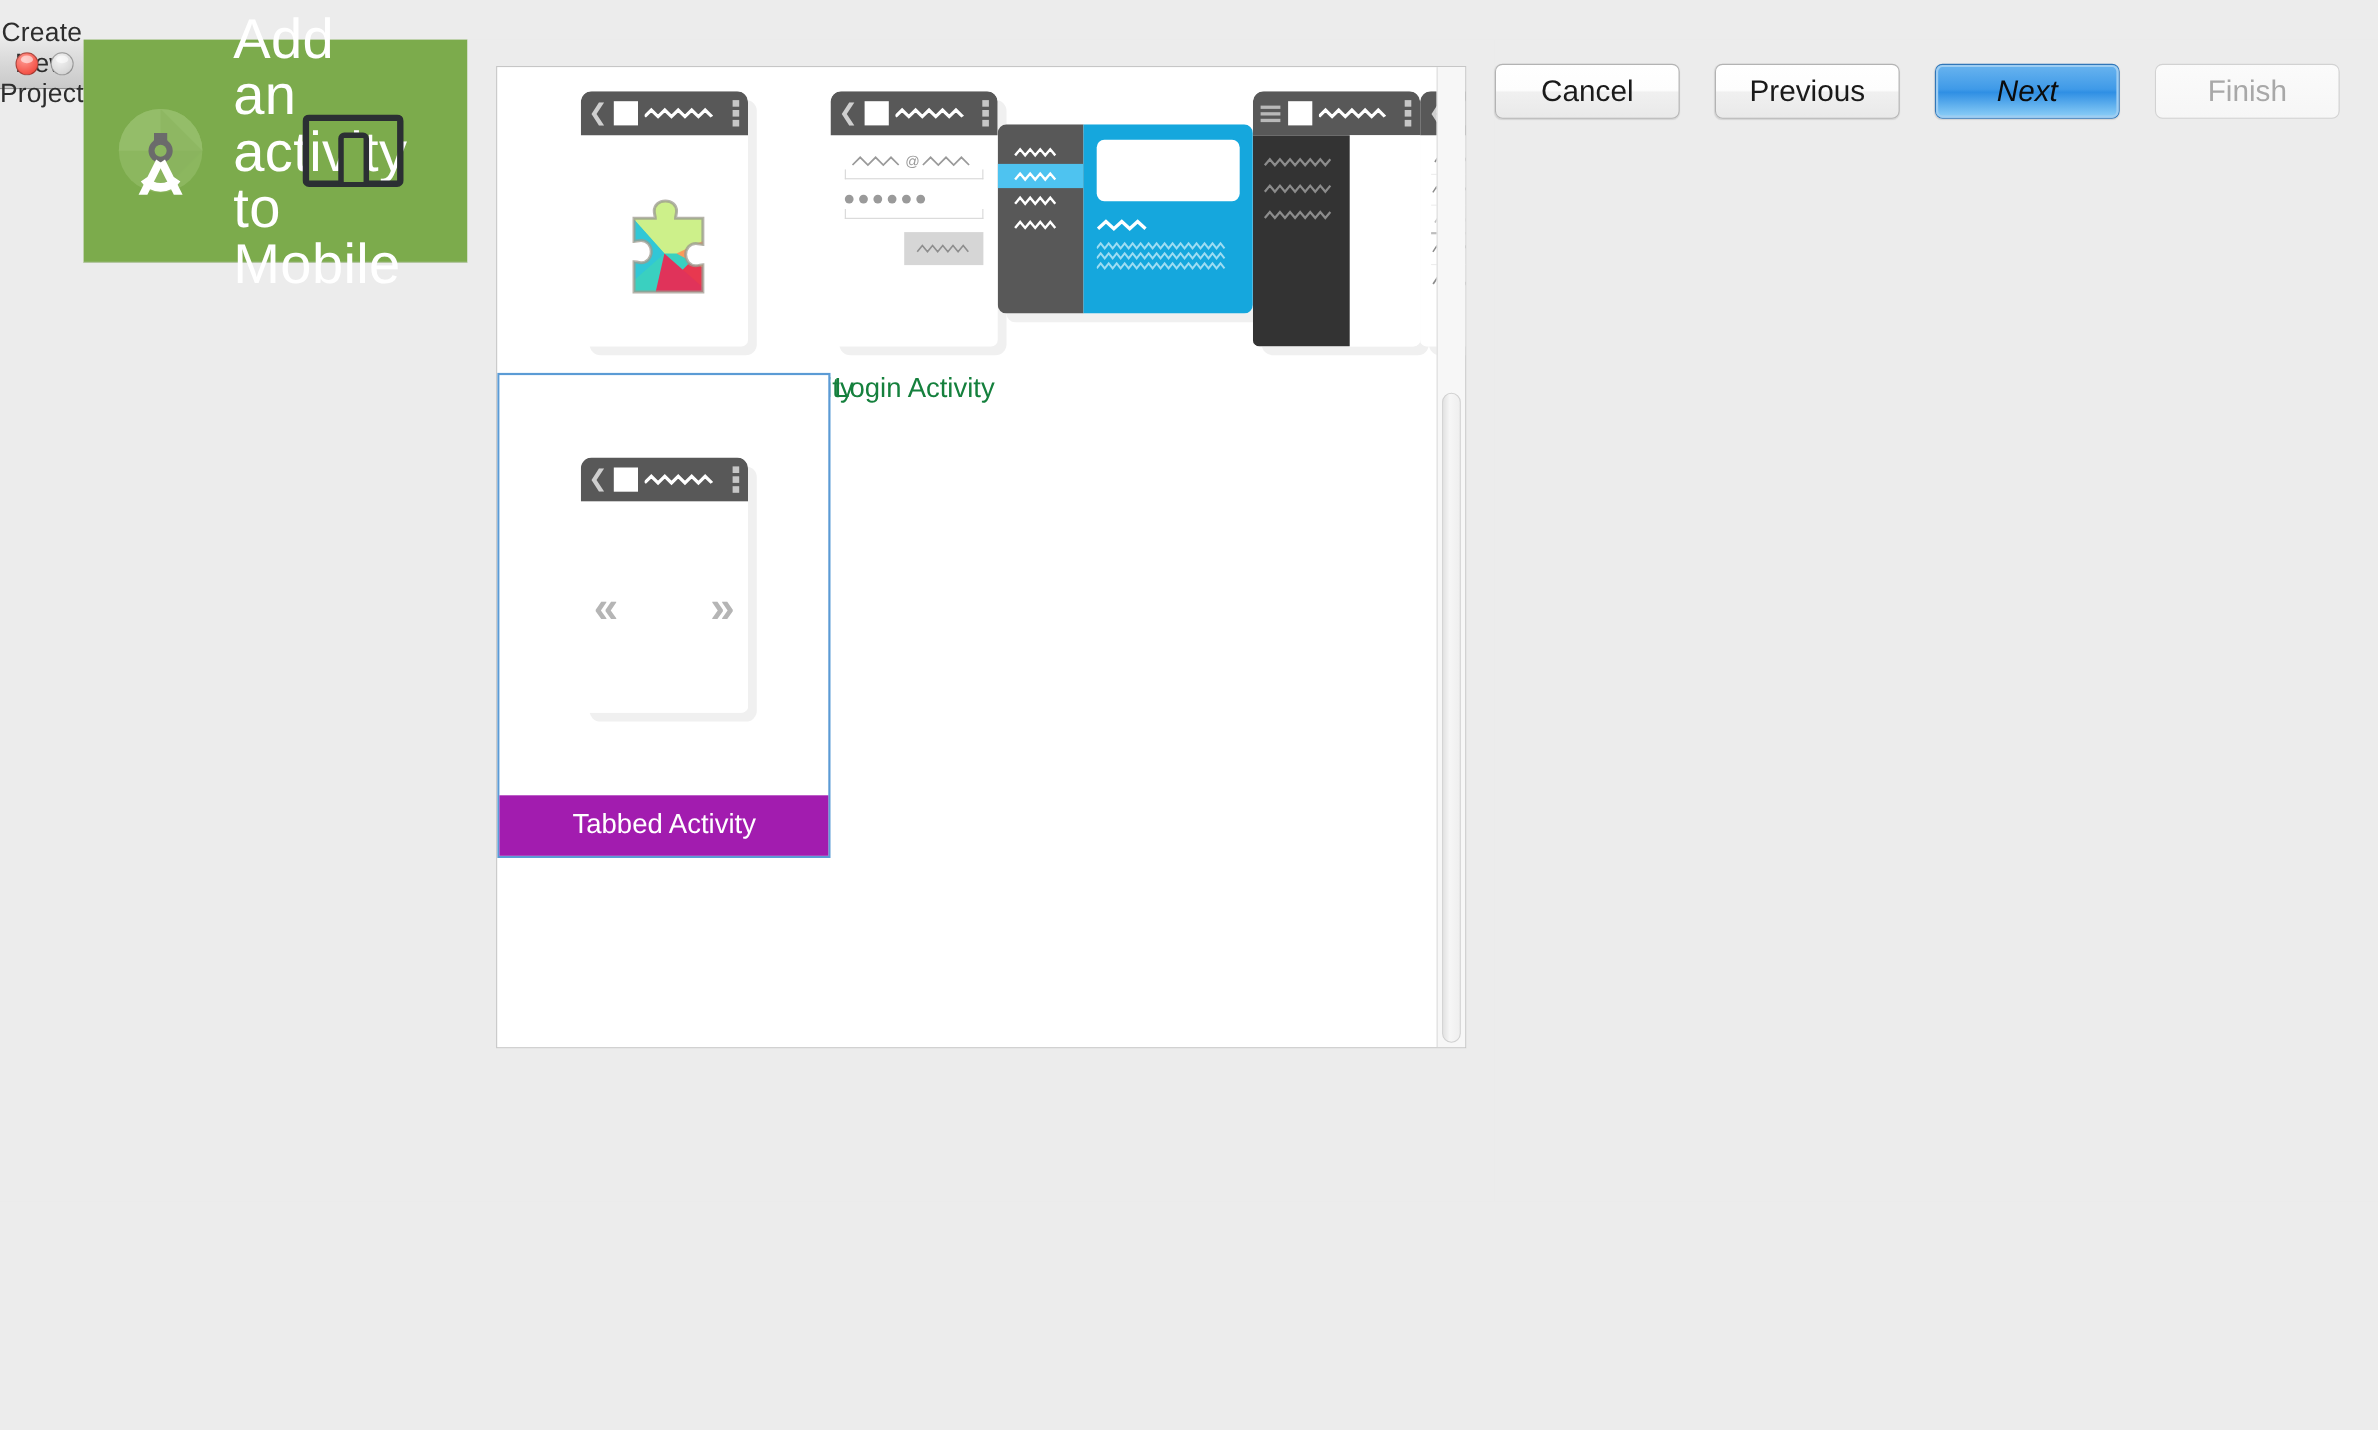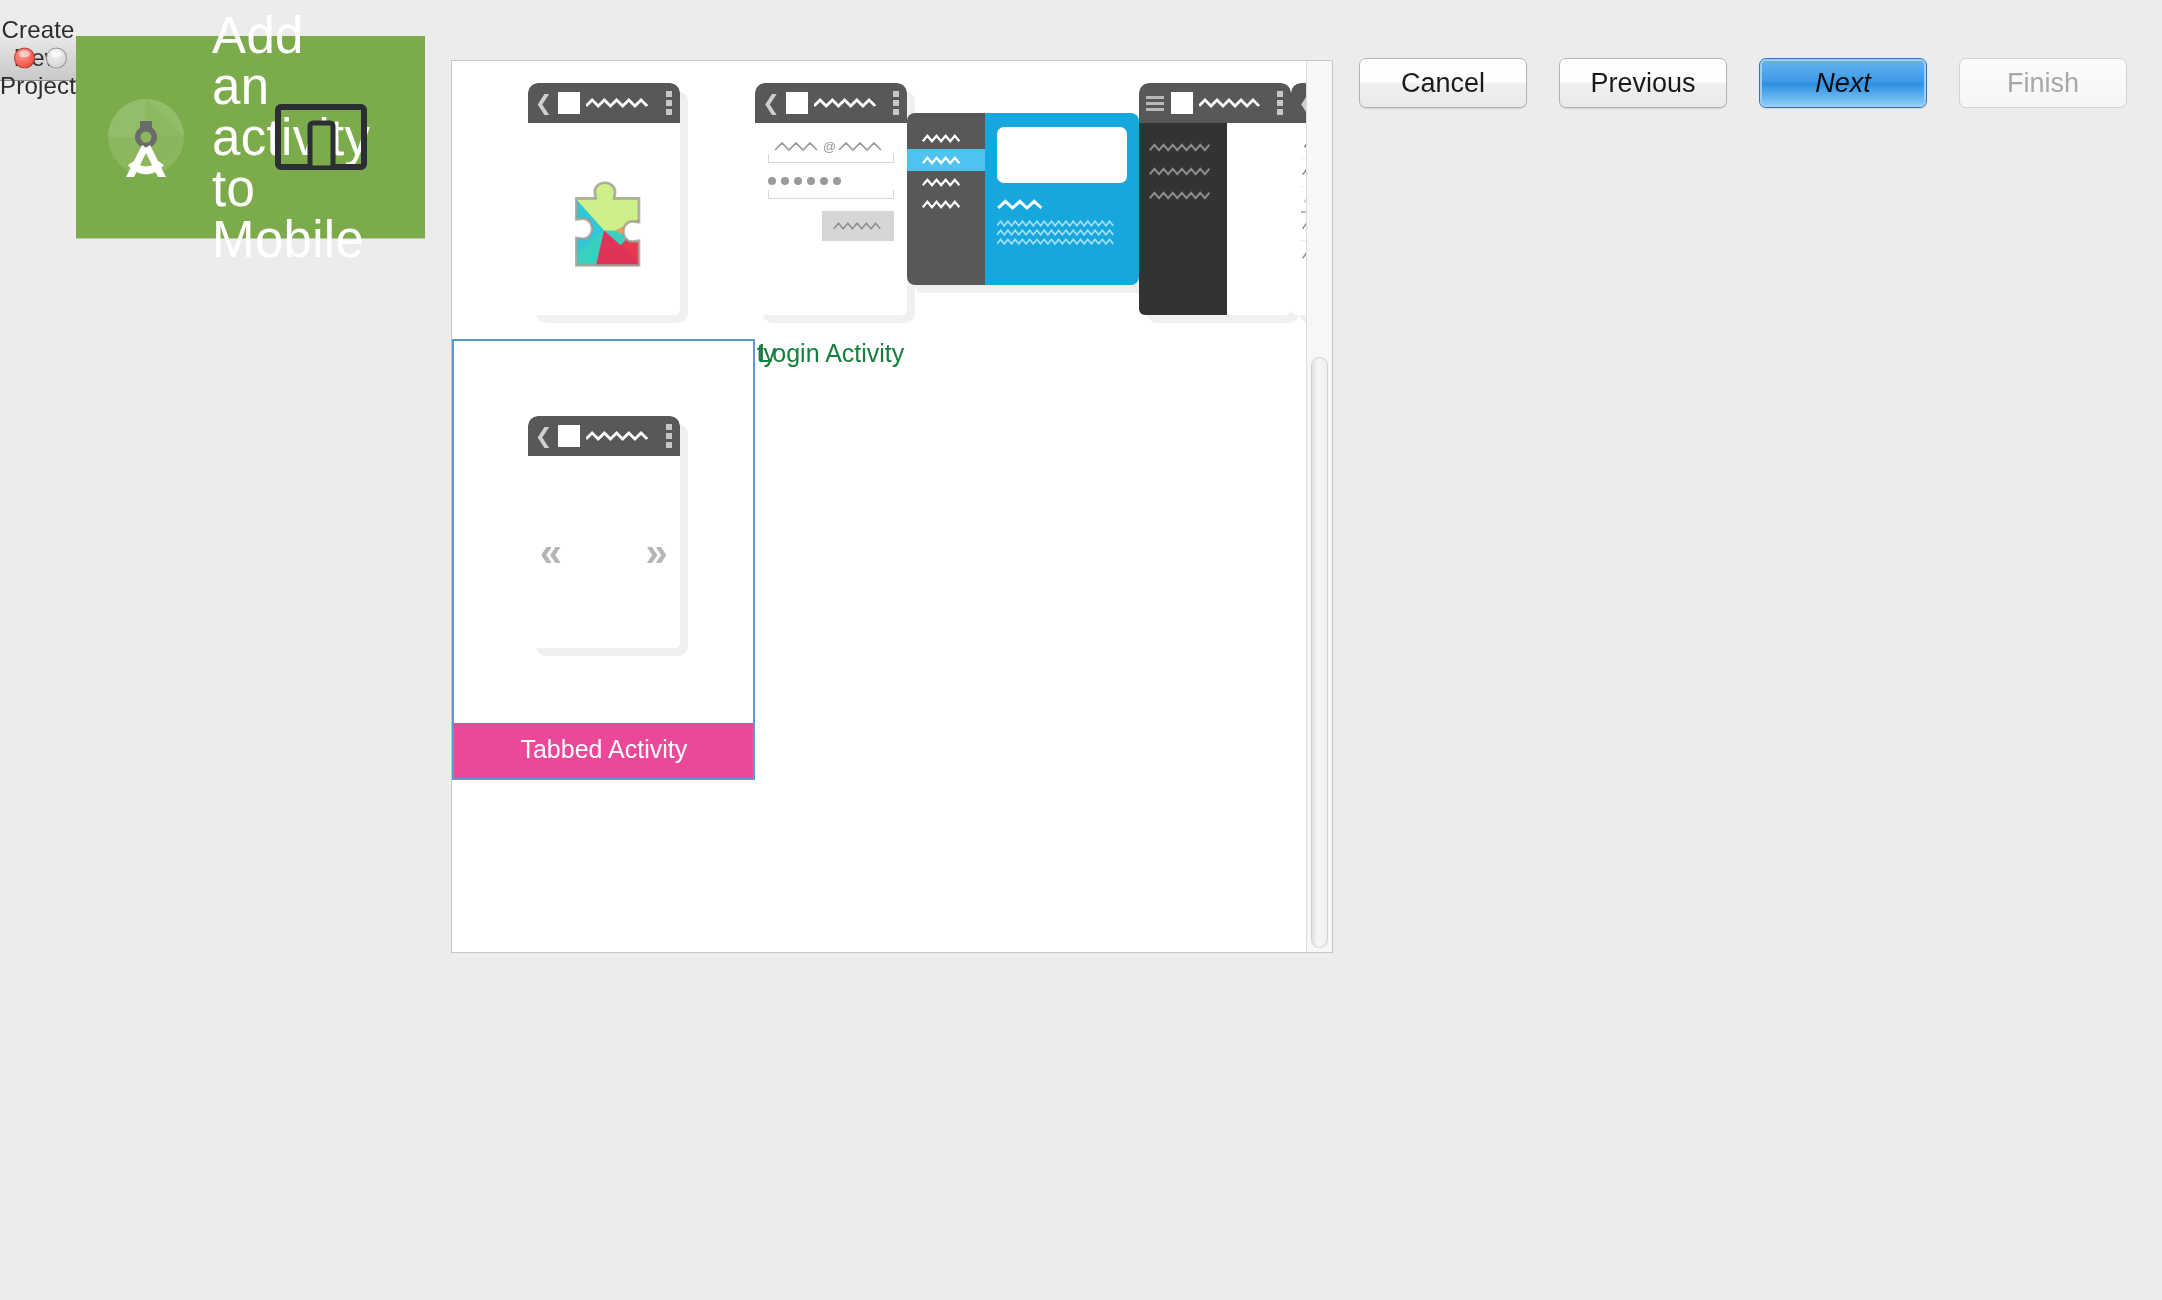--- a/index.html
+++ b/index.html
@@ -127,21 +127,21 @@
   .cell.selected .thumb-wrap { height: 382px; }
 
   .cell-label {
     width: 100%;
     text-align: center;
     font-size: 25px; color: #15803d;
     padding: 4px 0 8px;
     white-space: nowrap;
   }
   .cell.selected .cell-label {
-    background: #ec4899;
+    background: #a21caf;
     color: #ffffff;
     padding: 12px 0 14px;
   }
 
   
   .phone {
     position: relative;
     width: 152px; height: 232px;
   }
   .phone .shadow {

